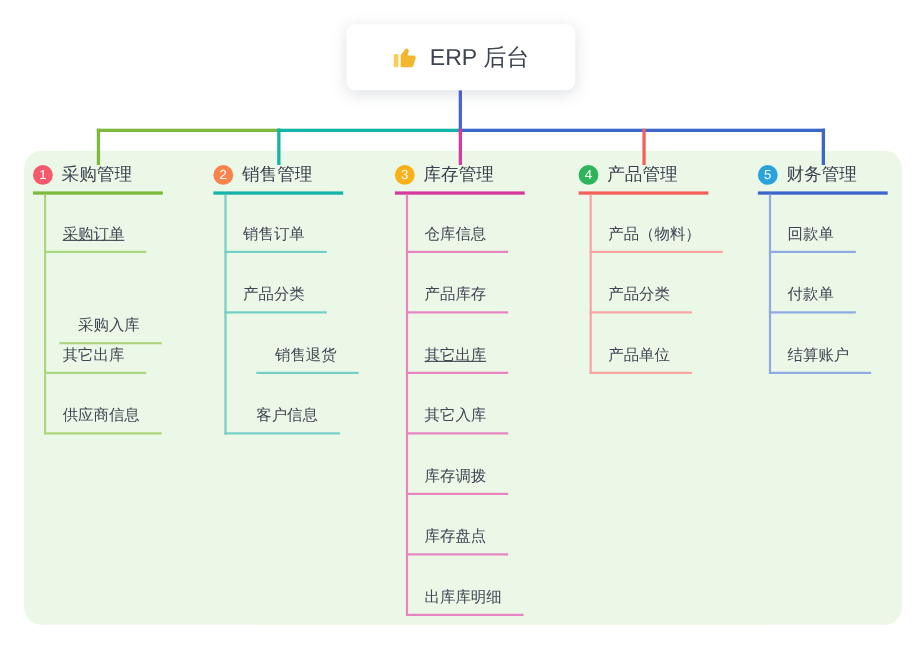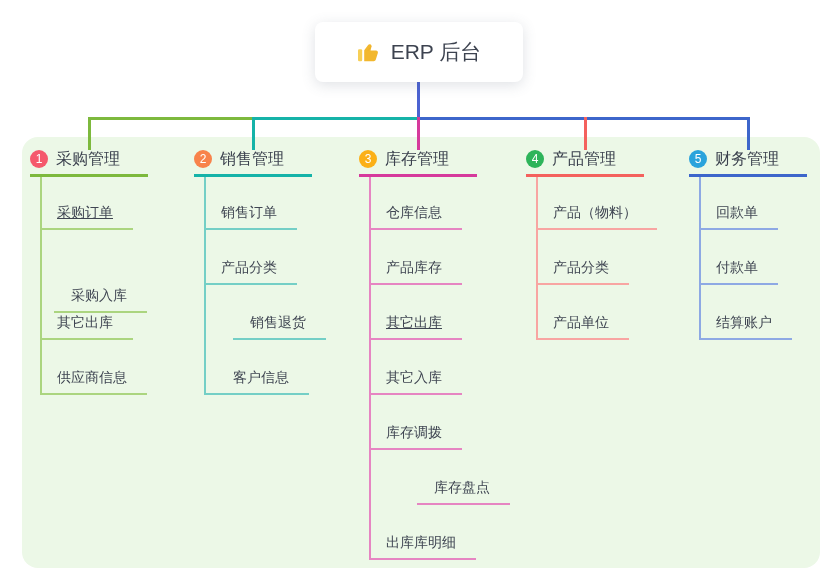--- a/index.html
+++ b/index.html
@@ -97,21 +97,21 @@
           <span class="num-circle" style="background: rgb(251, 176, 23);">3</span>
           <span class="blabel">库存管理</span>
         </div>
         <div class="ul" style="background: rgb(214, 58, 156);"></div>
         <div class="trunk" style="background: rgb(230, 133, 194); height: 383px;"></div>
         <div class="child" style="left: 10px; top: 202px; border-bottom-color: rgb(230, 133, 194);">仓库信息</div>
         <div class="child" style="left: 10px; top: 257px; border-bottom-color: rgb(230, 133, 194);">产品库存</div>
         <div class="child" style="left: 10px; top: 312px; border-bottom-color: rgb(230, 133, 194); text-decoration: underline;">其它出库</div>
         <div class="child" style="left: 10px; top: 367px; border-bottom-color: rgb(230, 133, 194);">其它入库</div>
         <div class="child" style="left: 10px; top: 422px; border-bottom-color: rgb(230, 133, 194);">库存调拨</div>
-        <div class="child" style="left: 10px; top: 477px; border-bottom-color: rgb(230, 133, 194); margin-left: 48px;">库存盘点</div>
+        <div class="child" style="left: 10px; top: 477px; border-bottom-color: rgb(230, 133, 194);">库存盘点</div>
         <div class="child" style="left: 10px; top: 532px; border-bottom-color: rgb(230, 133, 194);">出库库明细</div>
       </div>
       <div class="branch" style="left: 526px;">
         <div class="bheader">
           <span class="num-circle" style="background: rgb(46, 180, 90);">4</span>
           <span class="blabel">产品管理</span>
         </div>
         <div class="ul" style="background: rgb(244, 97, 93);"></div>
         <div class="trunk" style="background: rgb(248, 165, 162); height: 163px;"></div>
         <div class="child" style="left: 10px; top: 202px; border-bottom-color: rgb(248, 165, 162);">产品（物料）</div>

